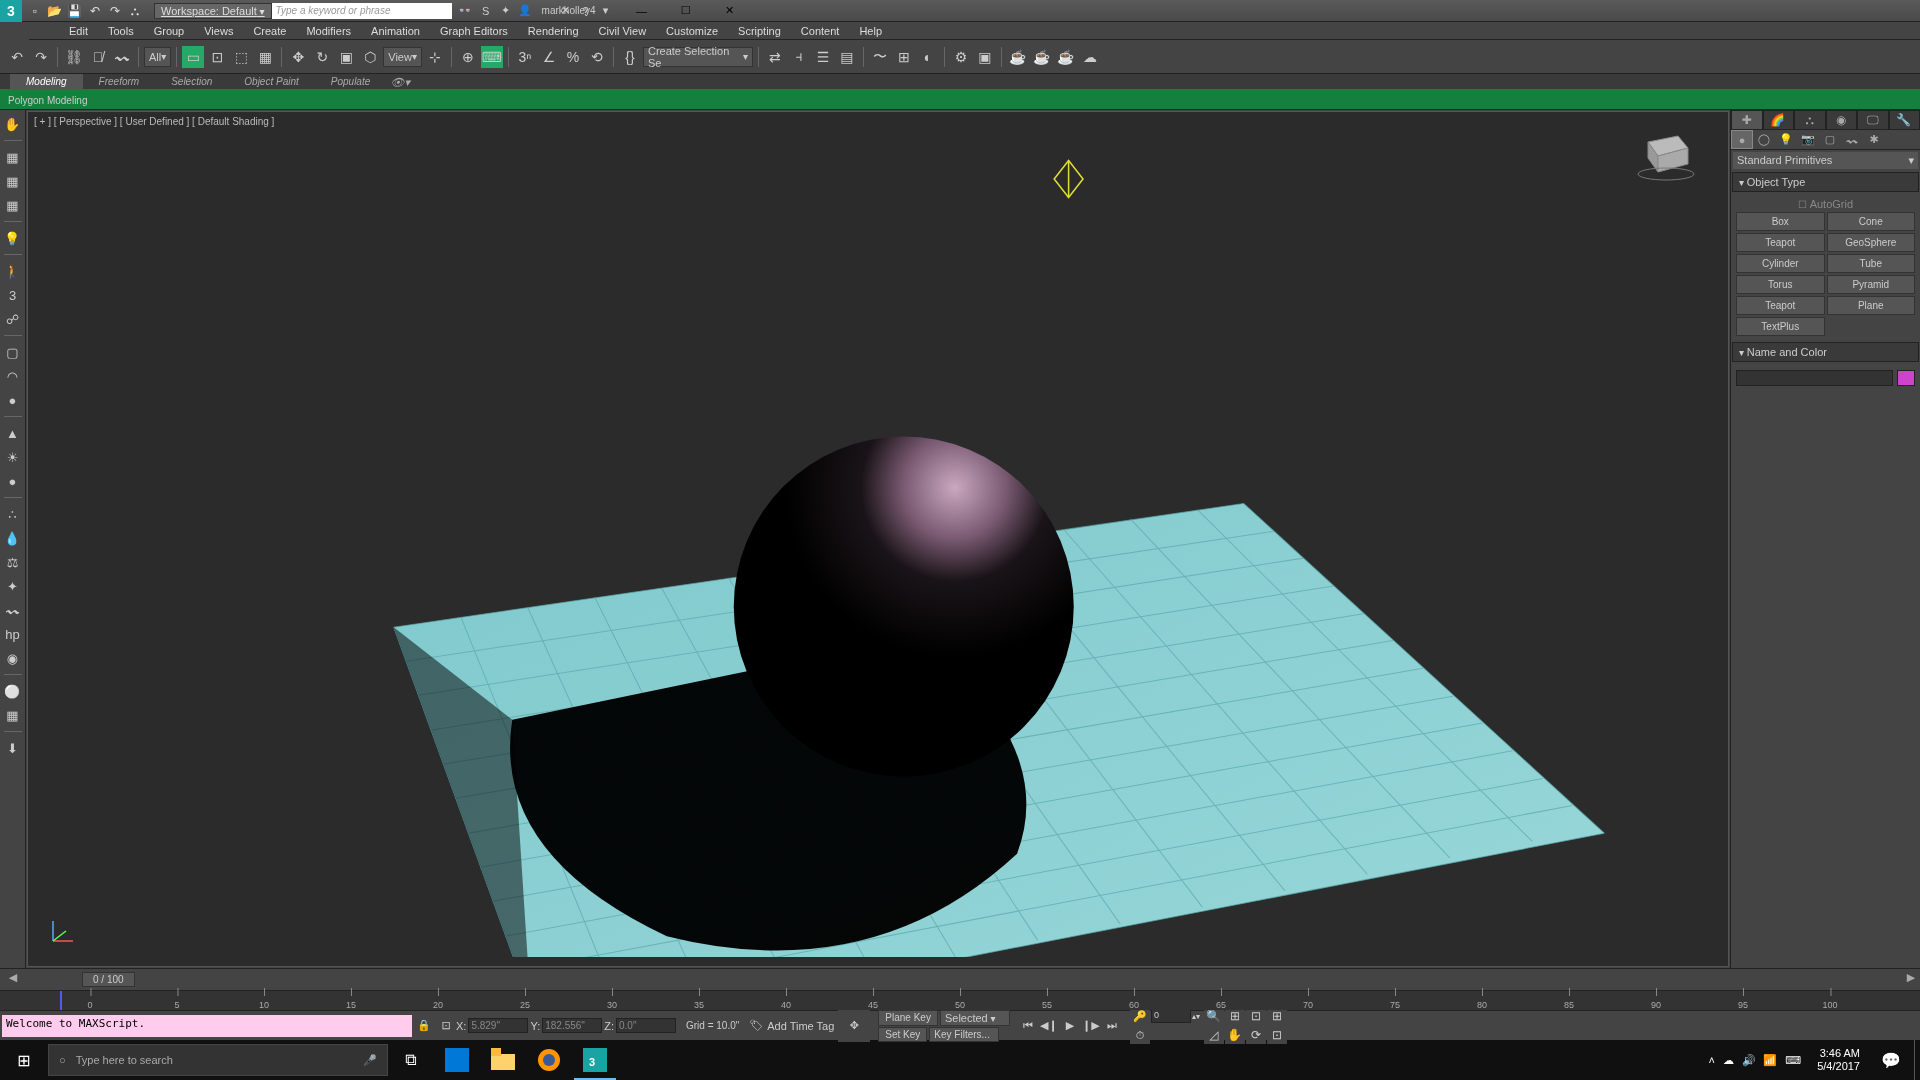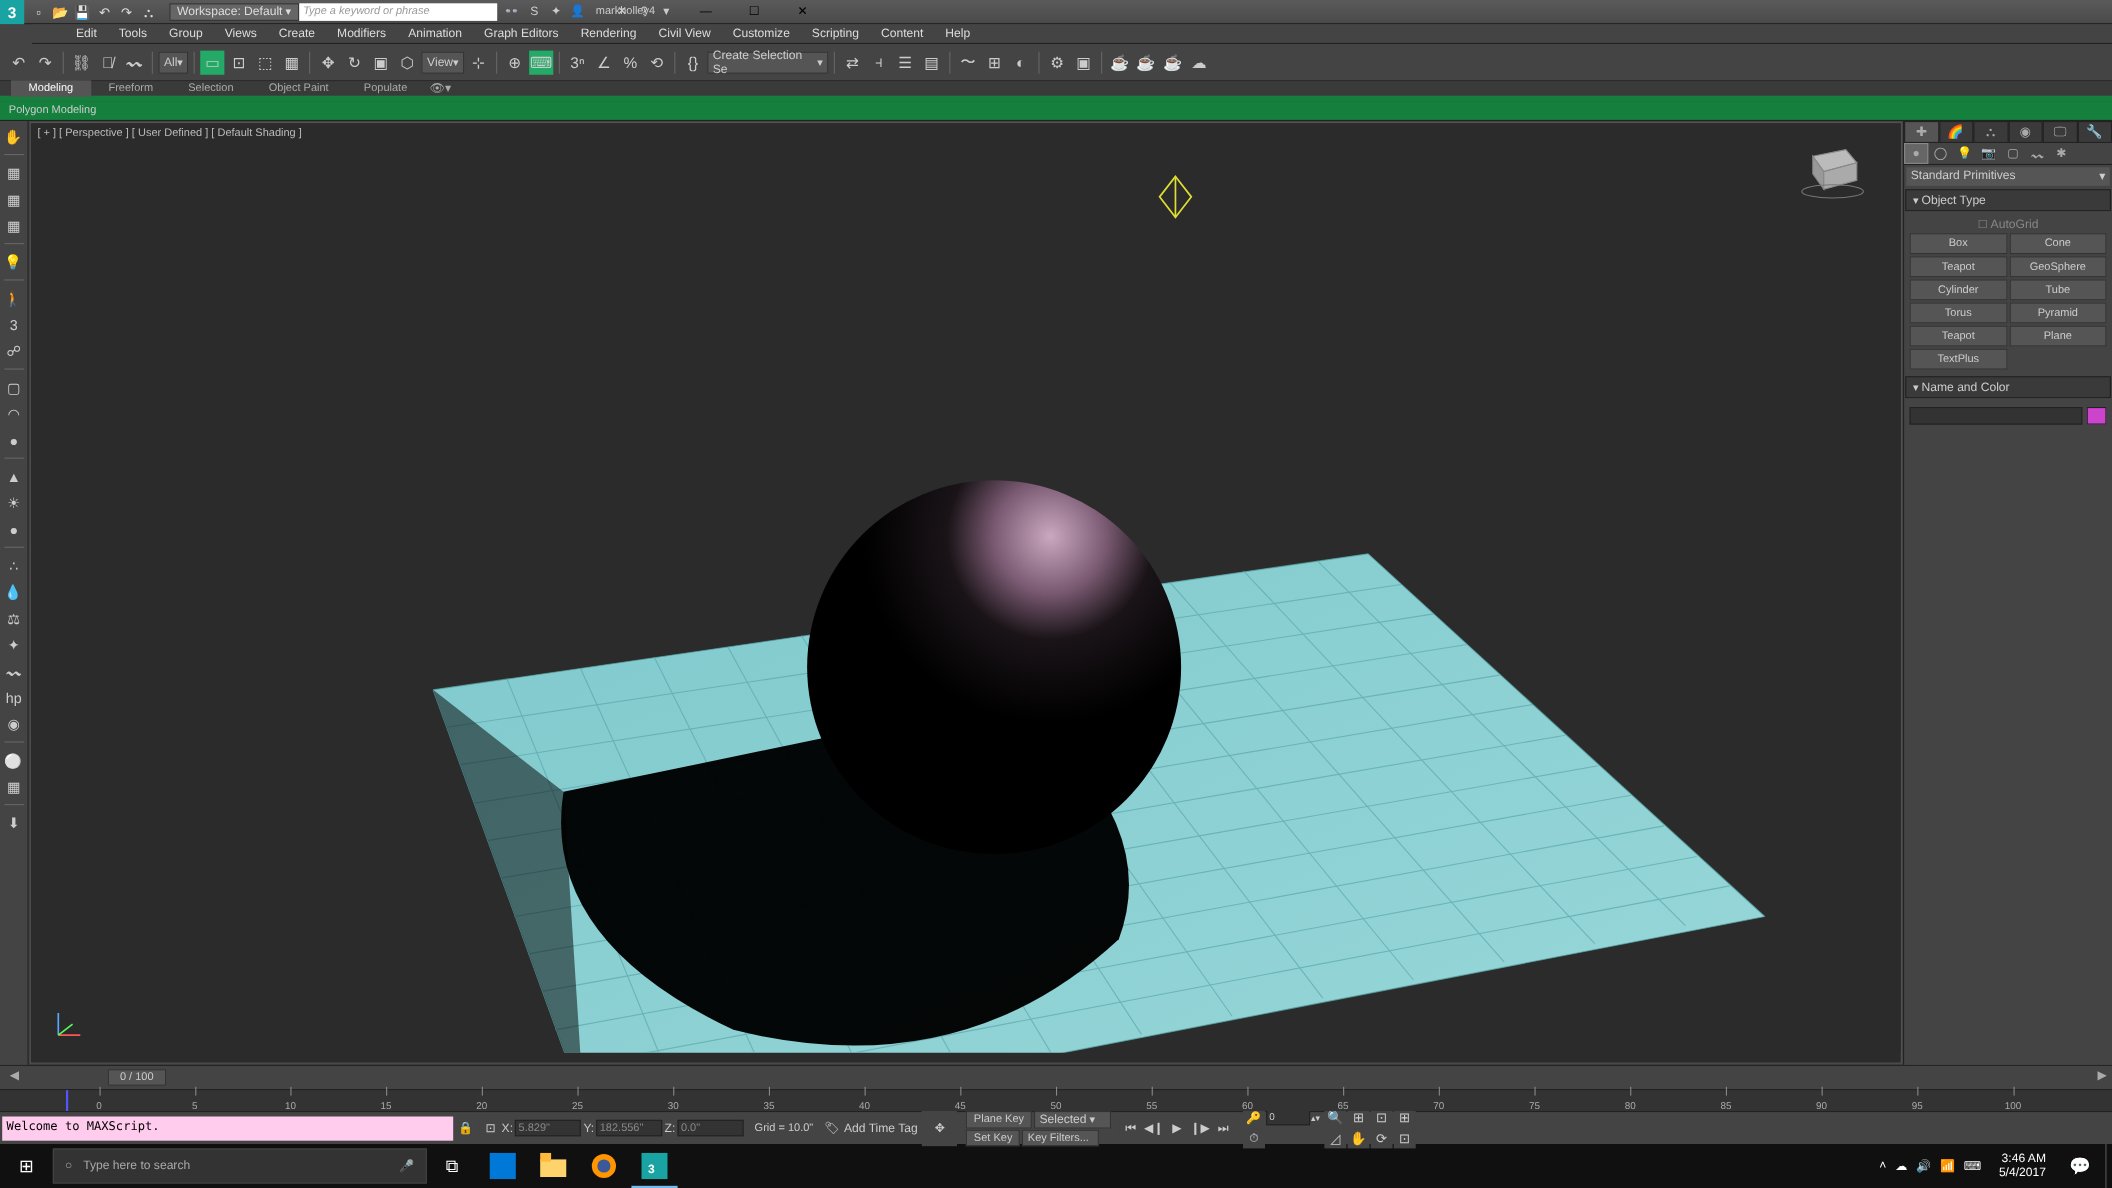--- a/index.html
+++ b/index.html
@@ -2,39 +2,39 @@
 <html><head>
 <meta charset="utf-8">
 <style>
 * { margin:0; padding:0; box-sizing:border-box; font-family:"Segoe UI",Tahoma,sans-serif; font-size:11px; user-select:none; }
 html,body { width:1920px; height:1080px; overflow:hidden; background:#444; color:#ccc; }
 
 .titlebar { height:22px; background:linear-gradient(#5a5a5a,#4a4a4a); display:flex; align-items:center; border-bottom:1px solid #222; }
 .titlebar .logo { width:22px; height:22px; background:#1aa3a3; color:#fff; display:flex; align-items:center; justify-content:center; font-weight:bold; font-size:14px; }
 .titlebar .qat { display:flex; gap:2px; padding:0 4px; }
 .titlebar .qbtn { width:18px; height:18px; display:flex; align-items:center; justify-content:center; color:#ddd; cursor:pointer; font-size:12px; }
-.titlebar .ws { margin-left:6px; background:#666; padding:1px 6px; border:1px solid #333; font-size:10px; color:#ddd; }
+.titlebar .ws { margin-left:6px; background:#666; padding:1px 6px; border:1px solid #333; font-size:10px; color:#ddd;text-decoration:underline; }
 .titlebar .center { flex:1; text-align:center; color:#ddd; font-size:11px; }
 .titlebar .search { width:180px; height:16px; background:#fff; color:#999; font-style:italic; padding:0 4px; font-size:10px; display:flex; align-items:center; }
 .titlebar .rbtns { display:flex; gap:4px; padding:0 6px; align-items:center; }
 .titlebar .rbtns span { width:16px; text-align:center; color:#ccc; cursor:pointer; }
 .titlebar .user { color:#6bb; font-size:10px; padding:0 4px; }
 .titlebar .winbtns { display:flex; }
 .titlebar .winbtns div { width:44px; height:22px; display:flex; align-items:center; justify-content:center; color:#000; cursor:pointer; }
 
 .menubar { height:18px; background:#444; display:flex; align-items:center; padding-left:30px; gap:0; border-bottom:1px solid #222;margin-left:29px; }
 .menubar span { padding:2px 10px; color:#ddd; cursor:pointer; font-size:11px; }
 
 .maintool { height:34px; background:#444; display:flex; align-items:center; padding:0 6px; gap:2px; border-bottom:1px solid #222; }
 .tbtn { width:22px; height:22px; display:flex; align-items:center; justify-content:center; color:#ccc; cursor:pointer; border:1px solid transparent; font-size:14px; }
 .tbtn.active { background:#2a6; }
 .tsep { width:1px; height:20px; background:#666; margin:0 3px; }
 .tdrop { height:20px; background:#555; border:1px solid #333; padding:0 4px; font-size:10px; color:#ccc; display:flex; align-items:center; cursor:pointer; }
 
-.ribbon { height:18px; background:#3a3a3a; display:flex; align-items:center; border-bottom:5px solid #15803d; }
+.ribbon { height:18px; background:#3a3a3a; display:flex; align-items:flex-end; border-bottom:3px solid #15803d;font-style:italic; }
 .ribbon .tab { padding:2px 16px; color:#aaa; cursor:pointer; font-size:10px; }
 .ribbon .tab.active { background:#555; color:#fff; }
 .ribbon .end { width:28px; text-align:center; color:#aaa; }
 
 .ribbon2 { height:18px; background:#15803d; padding-left:8px; display:flex; align-items:center; font-size:10px; color:#ccc; border-bottom:1px solid #222; }
 
 .main { display:flex; height:calc(100% - 22px - 18px - 34px - 18px - 18px - 22px - 20px - 30px - 40px); }
 .leftbar { width:26px; background:#444; display:flex; flex-direction:column; align-items:center; padding-top:4px; gap:4px; border-right:1px solid #222; }
 .leftbar .lbtn { width:20px; height:20px; display:flex; align-items:center; justify-content:center; cursor:pointer; font-size:13px; }
 .leftbar .lsep { width:18px; height:1px; background:#666; margin:2px 0; }
@@ -57,21 +57,21 @@
 .rollhead { background:#3a3a3a; padding:3px 6px; font-size:10px; color:#ccc; border:1px solid #222; cursor:pointer; }
 .rollbody { padding:4px; background:#444; }
 .autogrid { text-align:center; font-size:10px; color:#888; padding:2px; }
 .objgrid { display:grid; grid-template-columns:1fr 1fr; gap:2px; }
 .objbtn { background:#555; border:1px solid #333; padding:3px 2px; text-align:center; font-size:10px; color:#ccc; cursor:pointer; }
 .colorrow { display:flex; gap:4px; align-items:center; margin-top:4px; }
 .colorrow input { flex:1; background:#333; border:1px solid #222; height:16px; color:#ccc; font-size:10px; padding:0 2px; }
 .colorswatch { width:18px; height:16px; background:#c4c; border:1px solid #222; cursor:pointer; }
 
 .timeslider { height:22px; background:#444; display:flex; align-items:center; border-top:1px solid #222; }
-.timeslider .knob { margin-left:76px; background:#555; border:1px solid #333; padding:1px 10px; font-size:10px; color:#ccc; cursor:pointer; }
+.timeslider .knob { margin-left:60px; background:#555; border:1px solid #333; padding:1px 10px; font-size:10px; color:#ccc; cursor:pointer; }
 .timeslider .sbtn { width:18px; height:18px; margin-left:4px; color:#aaa; cursor:pointer; text-align:center; }
 
 .timeline { height:20px; background:#333; position:relative; border-top:1px solid #222; }
 .timeline .ticks { position:absolute; inset:0; display:flex; }
 .timeline .tick { position:absolute; bottom:0; font-size:9px; color:#aaa; transform:translateX(-50%); }
 .timeline .tick::before { content:""; position:absolute; top:-12px; left:50%; width:1px; height:8px; background:#888; }
 .timeline .cursor { position:absolute; left:60px; top:0; width:2px; height:100%; background:#55f; }
 
 .trackbar { height:30px; background:#444; display:flex; align-items:center; border-top:1px solid #222; }
 .maxscript { width:410px; height:22px; background:#fce; color:#000; font-family:monospace; font-size:11px; padding:2px 4px; margin:2px; display:flex; align-items:flex-start; }

